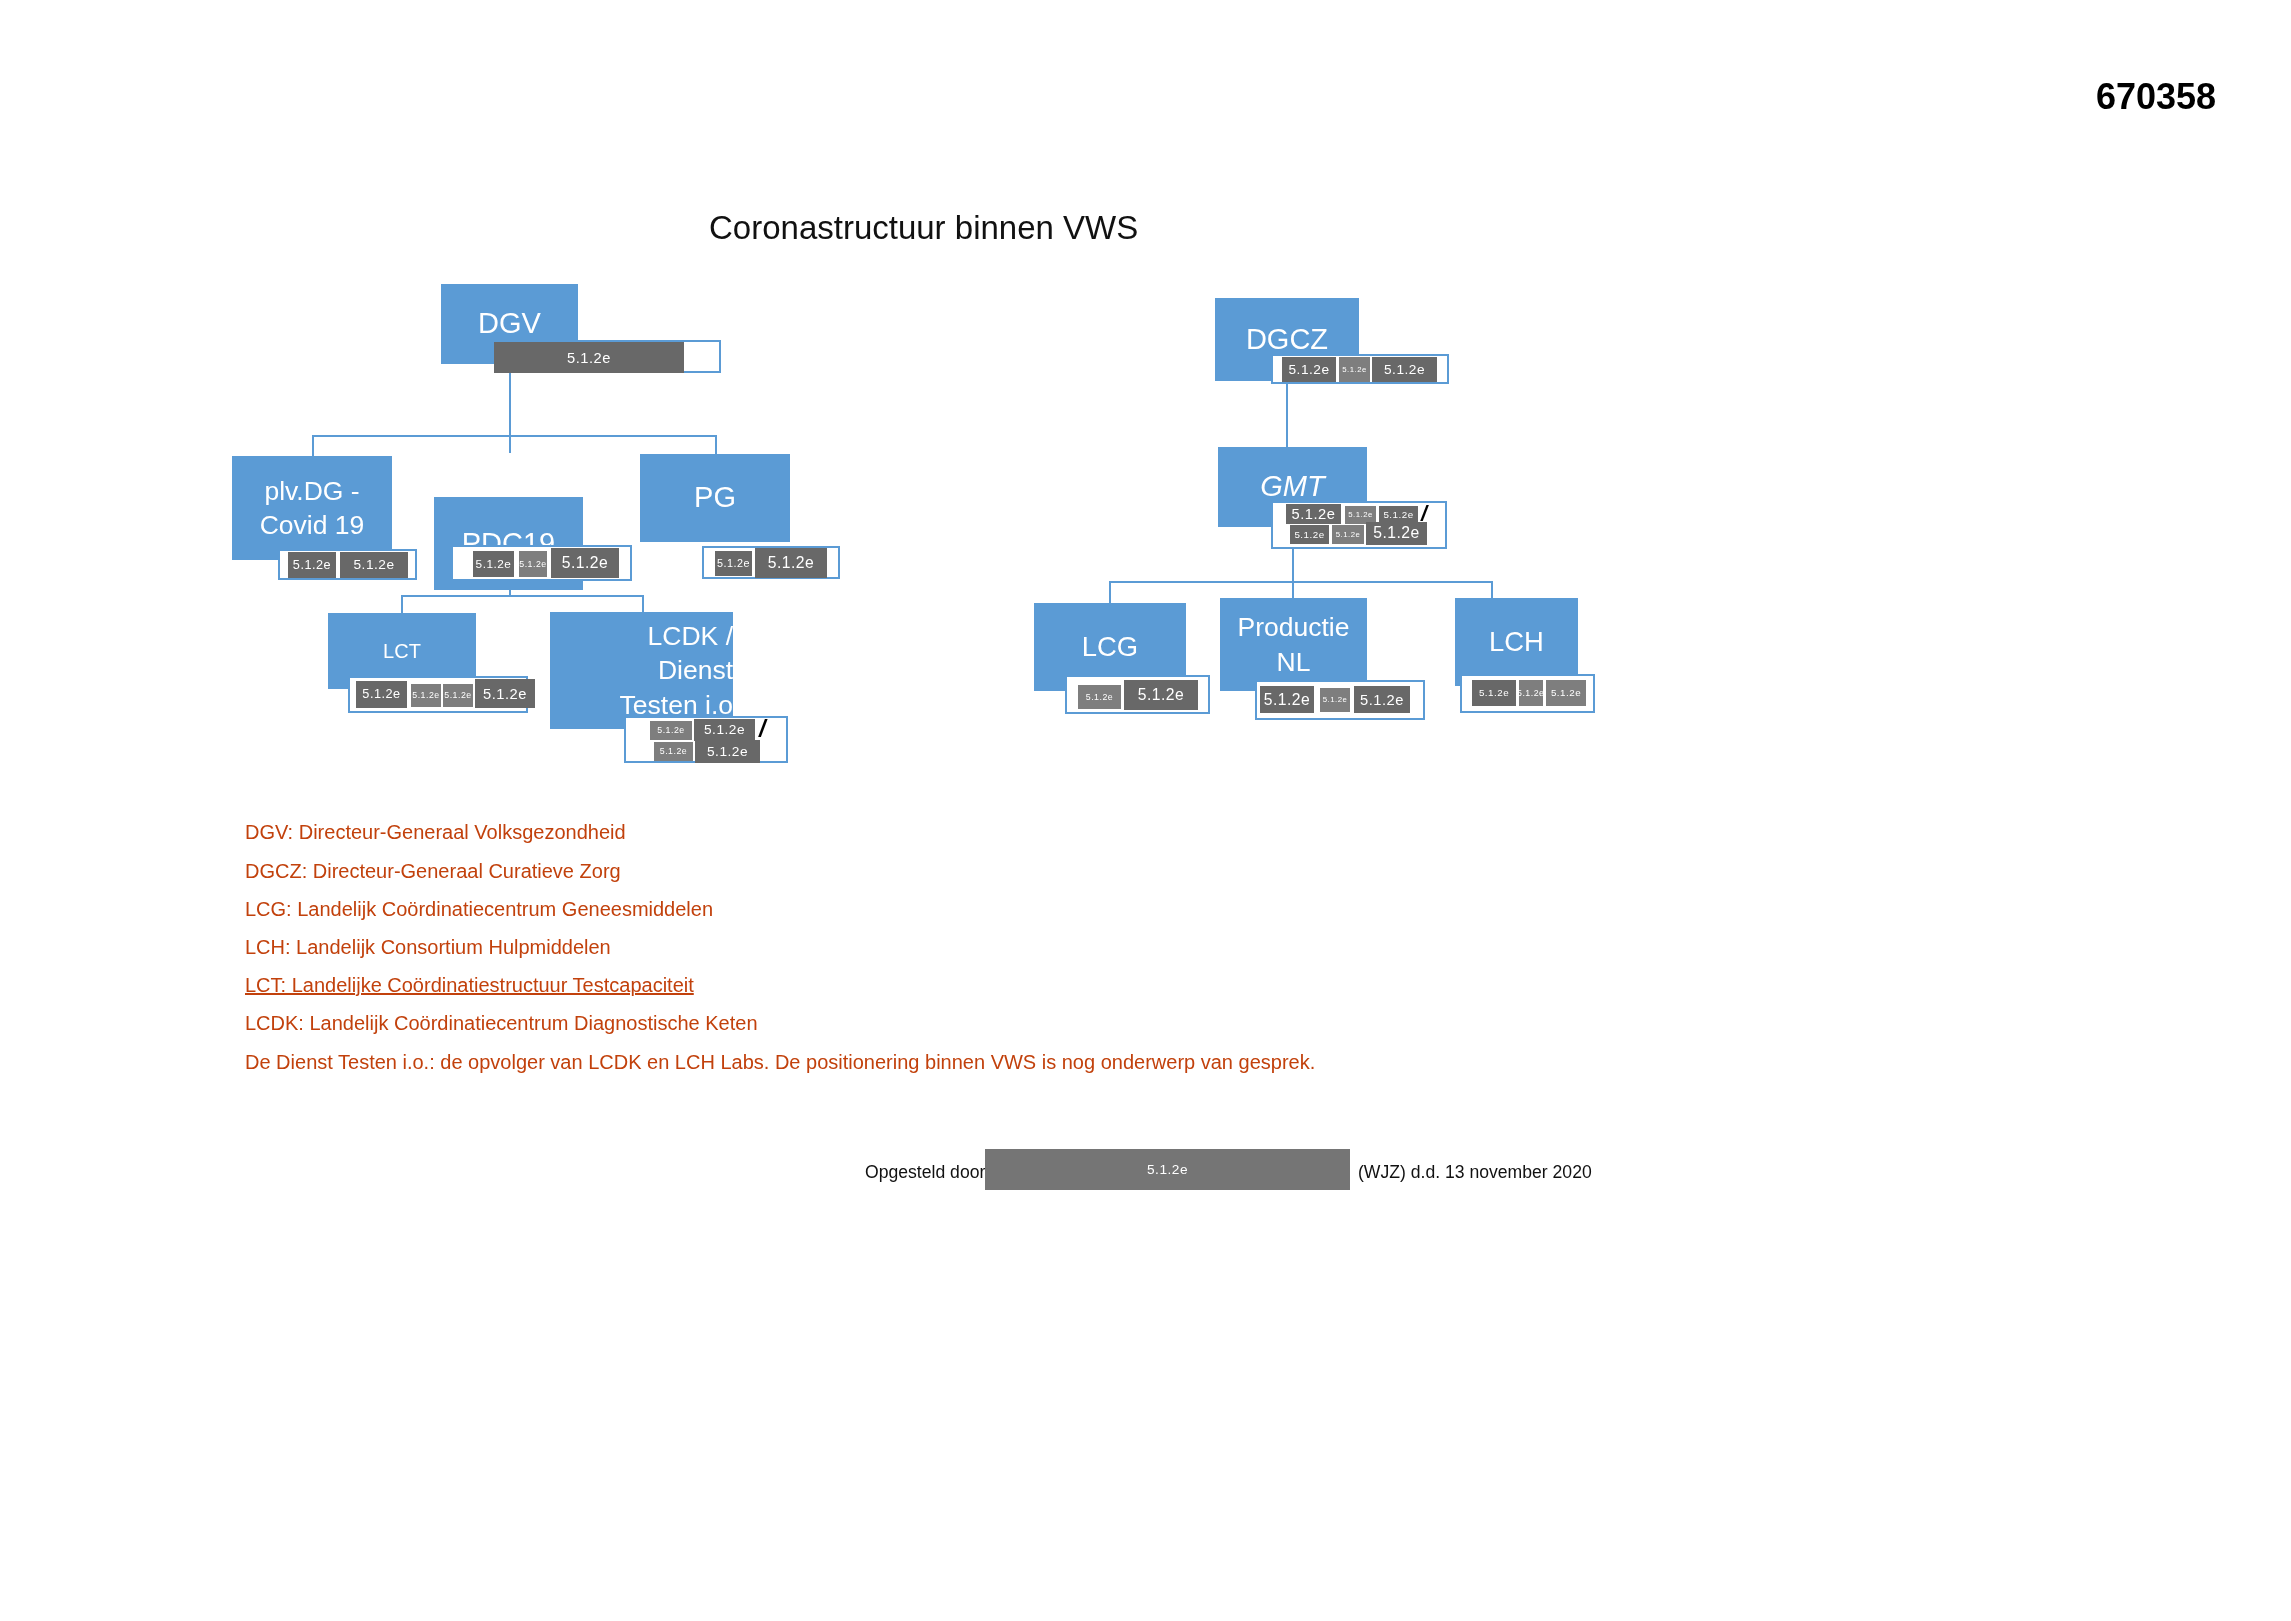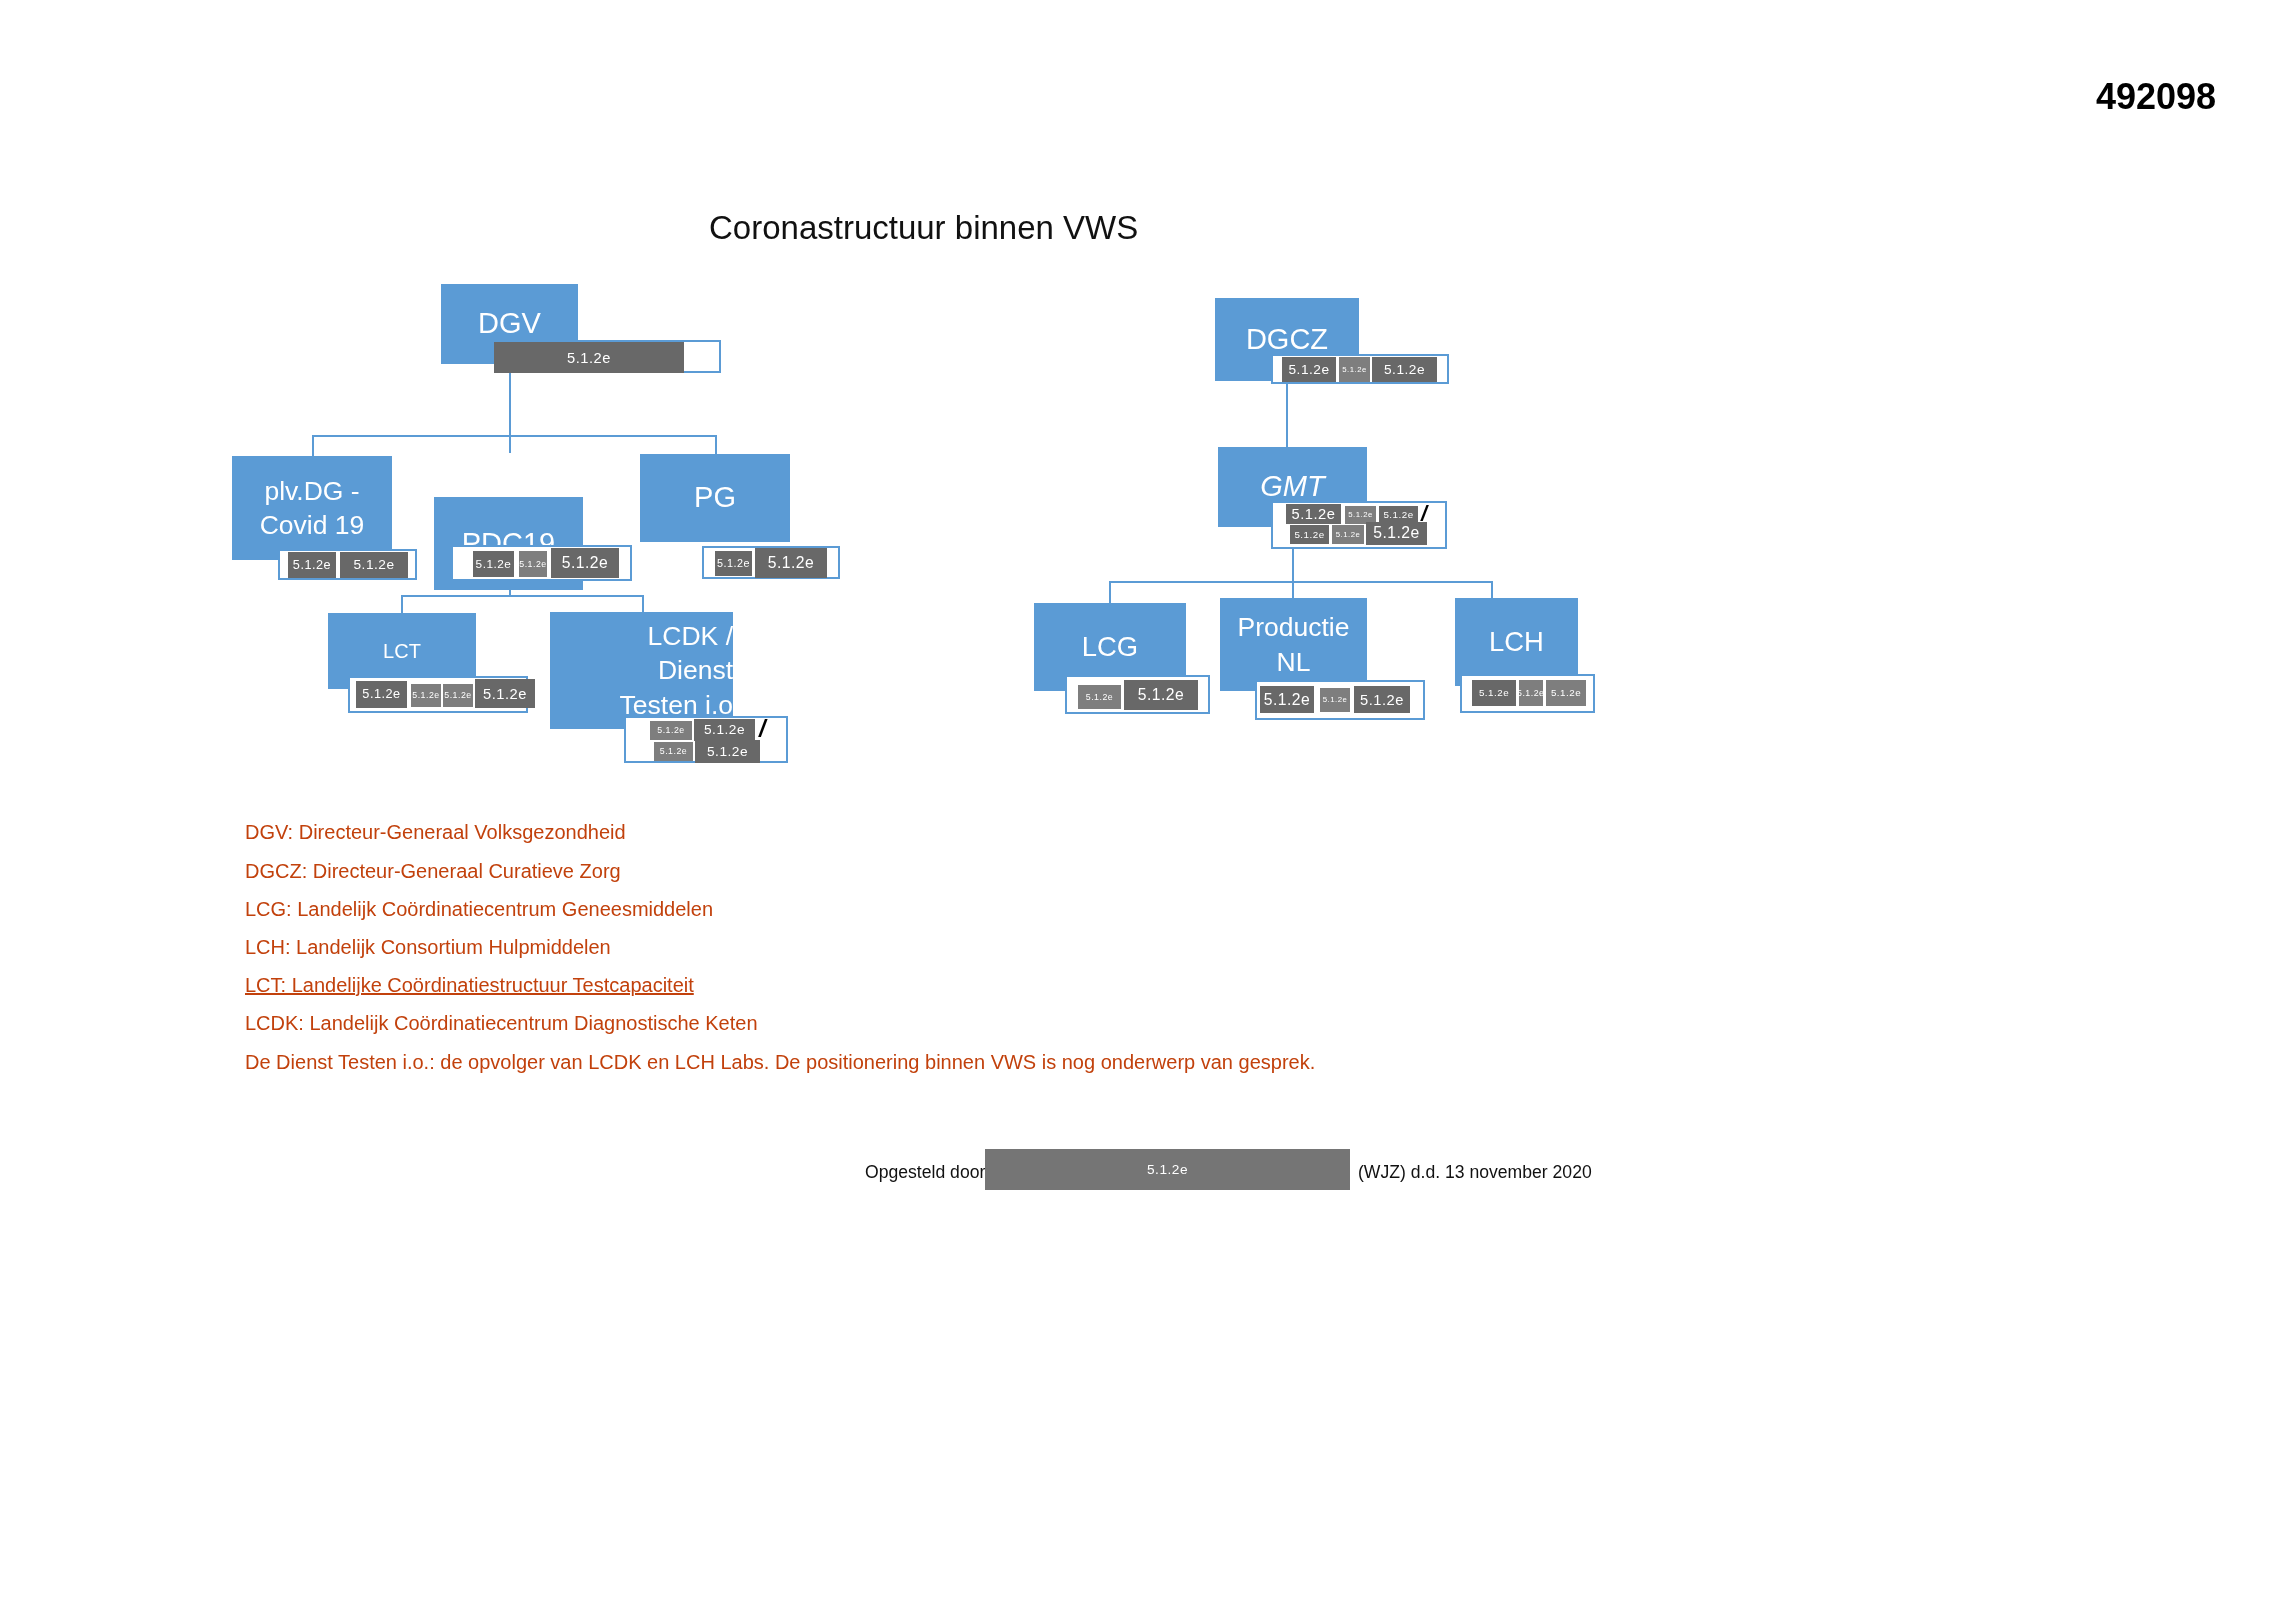--- a/index.html
+++ b/index.html
@@ -23,21 +23,21 @@
   .title{position:absolute;left:709px;top:209px;font-size:33px;color:#111;}
   .legend-line{position:absolute;left:245px;font-size:20px;color:#c2410c;white-space:nowrap;}
   .footer-text{position:absolute;font-size:17.6px;color:#111;white-space:nowrap;}
   .footer-redaction{position:absolute;left:985px;top:1149px;width:365px;height:41px;
         background:#757575;color:#fff;display:flex;align-items:center;justify-content:center;
         font-size:13.7px;letter-spacing:0.5px;}
 </style>
 </head>
 <body>
 
-<div class="doc-number">492098</div>
+<div class="doc-number">670358</div>
 <div class="title">Coronastructuur binnen VWS</div>
 
 <div class="cl" style="left:509px;top:365px;width:2px;height:71px;"></div>
 <div class="cl" style="left:312px;top:435px;width:405px;height:2px;"></div>
 <div class="cl" style="left:312px;top:435px;width:2px;height:20.6px;"></div>
 <div class="cl" style="left:509px;top:435px;width:2px;height:17.6px;"></div>
 <div class="cl" style="left:715px;top:435px;width:2px;height:18.6px;"></div>
 <div class="cl" style="left:509px;top:546px;width:2px;height:49px;"></div>
 <div class="cl" style="left:401px;top:595px;width:243px;height:2px;"></div>
 <div class="cl" style="left:401px;top:595px;width:2px;height:17.6px;"></div>

